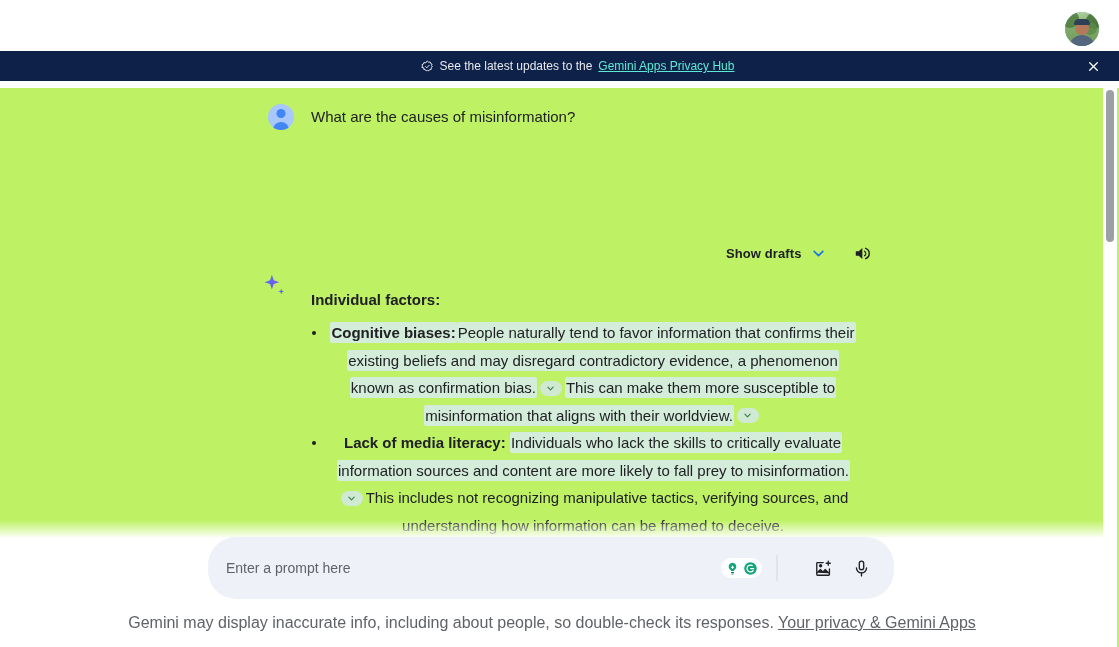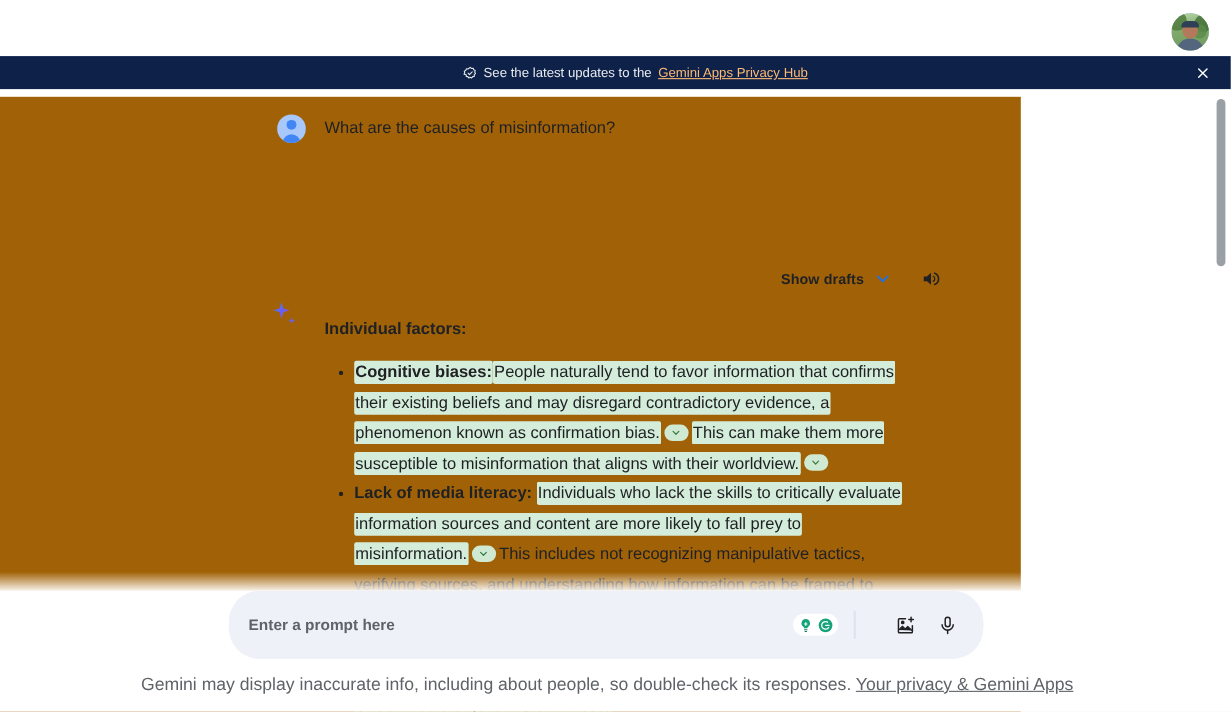--- a/index.html
+++ b/index.html
@@ -77,21 +77,21 @@
   .banner-inner {
     display: flex;
     align-items: center;
     gap: 6px;
     font-size: 12px;
     line-height: 16px;
   }
   .banner-icon { width: 13px; height: 13px; display: block; }
   .banner-text { color: #e8eaed; white-space: nowrap; }
   .banner-link {
-    color: #fdba74;
+    color: #5eead4;
     text-decoration: underline;
     cursor: pointer;
   }
   .banner-close {
     position: absolute;
     right: 16px;
     top: 50%;
     transform: translateY(-50%);
     width: 20px;
     height: 20px;
@@ -100,24 +100,25 @@
     justify-content: center;
     cursor: pointer;
     color: #ffffff;
   }
   .banner-close svg { width: 13px; height: 13px; display: block; }
 
   
   .conversation {
     position: absolute;
     top: 88px; left: 0;
-    width: 928px;
+    width: 1119px;
     height: 559px;
     overflow: hidden;
-    background: #a16207;
+    background: #bef264;
+    padding-left: 16px;
   }
   .conv-inner {
     position: relative;
     width: 1097px;
     padding: 0;
   }
 
   
   .user-turn {
     position: absolute;
@@ -221,22 +222,23 @@
   .sec-head {
     font-weight: bold;
     font-size: 15px;
     line-height: 27px;
     margin-top: 16px;
     margin-bottom: 6px;
     color: #202124;
   }
   ul.bullets {
     list-style: none;
-    margin: 12px;
+    margin: 0;
     padding: 0;
+    text-align: center;
   }
   ul.bullets > li {
     position: relative;
     padding-left: 15px;
     margin-bottom: 0px;
     line-height: 27.5px;
   }
   ul.bullets > li::before {
     content: "";
     position: absolute;
@@ -304,21 +306,20 @@
   .prompt-input {
     flex: 1;
     border: none;
     outline: none;
     background: transparent;
     font-family: "Liberation Sans", sans-serif;
     font-size: 14px;
     color: #202124;
     padding: 0;
     height: 40px;
-    font-weight: bold;
   }
   .prompt-input::placeholder { color: #5f6368; opacity: 1; }
 
   .ext-pill {
     display: flex;
     align-items: center;
     gap: 3px;
     background: #ffffff;
     border-radius: 10px;
     padding: 2px 4px;

